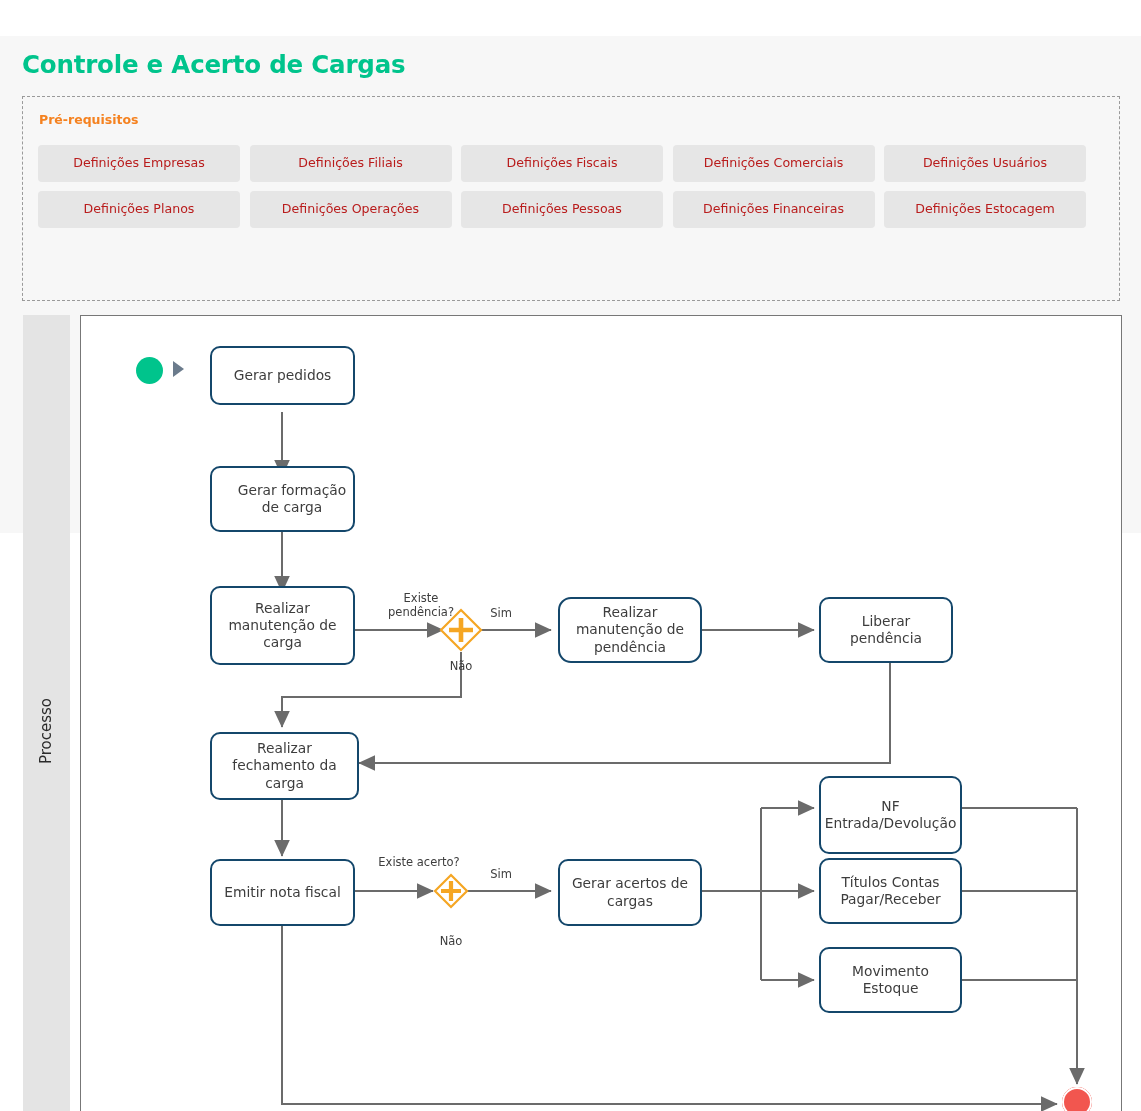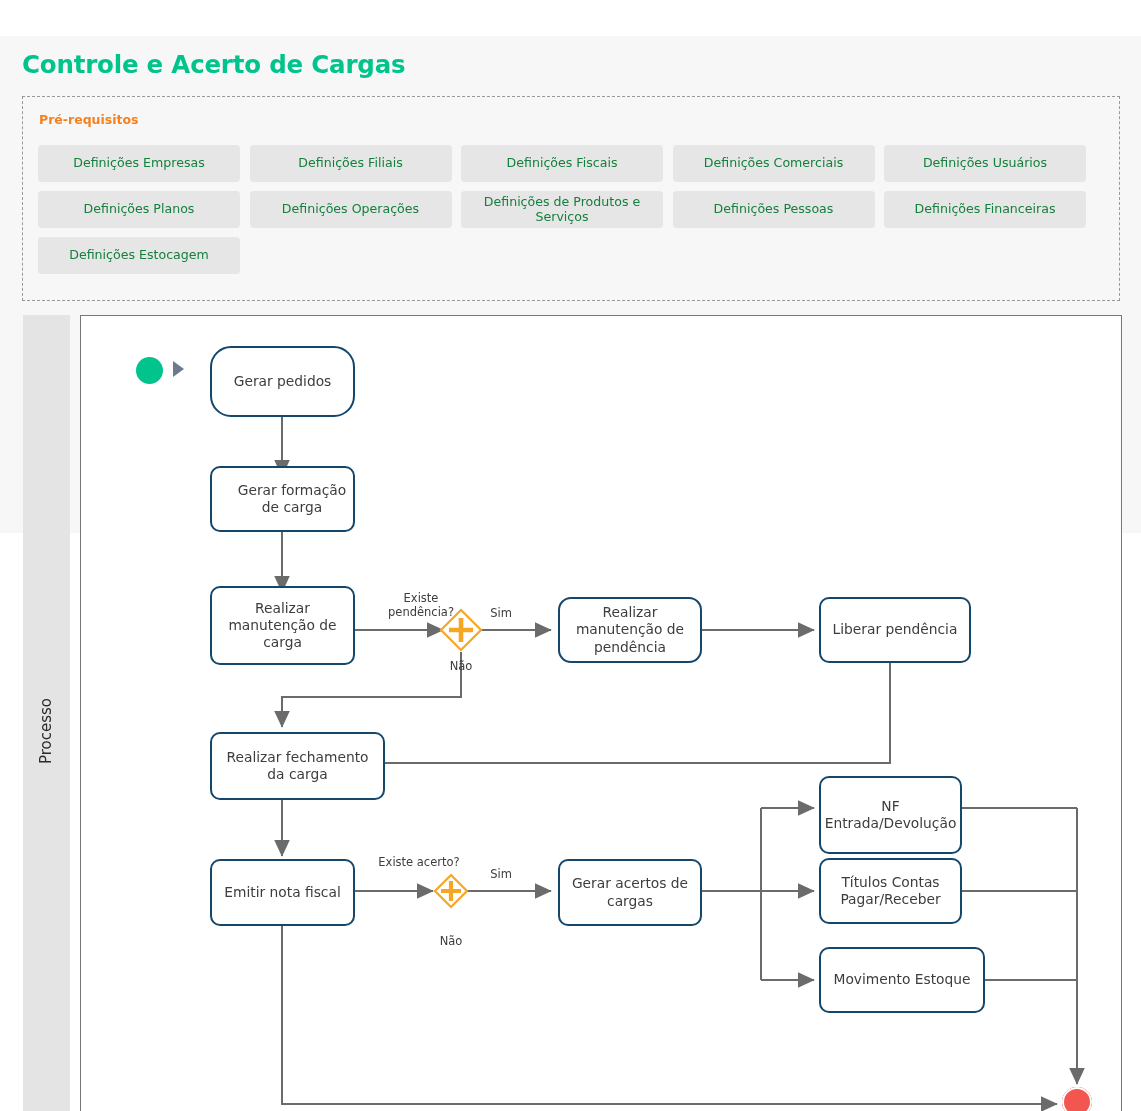--- a/index.html
+++ b/index.html
@@ -48,21 +48,21 @@
     display: grid;
     grid-template-columns: repeat(5, 202px);
     column-gap: 9.5px;
     row-gap: 9px;
   }
   .prereq-btn {
     height: 37px;
     background: #e6e6e6;
     border: none;
     border-radius: 4px;
-    color: #15803d;
+    color: #b91c1c;
     font-size: 12.6px;
     font-family: "DejaVu Sans", "Liberation Sans", sans-serif;
     display: flex; align-items: center; justify-content: center;
     text-align: center;
     line-height: 1.15;
     padding: 0 6px;
     cursor: pointer;
   }
   
   #lane-header {
@@ -154,21 +154,20 @@
     <div id="prereq-title">Pré-requisitos</div>
 
     <div id="prereq-grid">
       <div class="prereq-btn">Definições Empresas</div>
       <div class="prereq-btn">Definições Filiais</div>
       <div class="prereq-btn">Definições Fiscais</div>
       <div class="prereq-btn">Definições Comerciais</div>
       <div class="prereq-btn">Definições Usuários</div>
       <div class="prereq-btn">Definições Planos</div>
       <div class="prereq-btn">Definições Operações</div>
-      <div class="prereq-btn">Definições de Produtos e Serviços</div>
       <div class="prereq-btn">Definições Pessoas</div>
       <div class="prereq-btn">Definições  Financeiras</div>
       <div class="prereq-btn">Definições Estocagem</div>
     </div>
   </div>
 
   <div id="lane-header">
     <div id="lane-label">
       <span>Processo</span>
     </div>
@@ -215,41 +214,41 @@
         <path d="M881,664 L996,664"></path>
         <path d="M996,492 L996,768" marker-end="url(#ah)"></path>
 
         <path d="M201,610 L201,788 L976,788" marker-end="url(#ah)"></path>
       </g>
     </svg>
 
     <div class="start-ev" style="left:55px; top:41px;"></div>
     <div class="start-arrow" style="left:92px; top:45px;"></div>
 
-    <div class="node" style="left:129px; top:30px;  width:145px; height:71px;border-radius:21px;">Gerar pedidos</div>
+    <div class="node" style="left:129px; top:30px;  width:145px; height:59px;">Gerar pedidos</div>
 
     <div class="node" style="left:129px; top:150px; width:145px; height:66px;padding-left:25px;">Gerar formação de carga</div>
 
     <div class="node" style="left:129px; top:270px; width:145px; height:79px;">Realizar manutenção de carga</div>
 
     <div class="node" style="left:477px; top:281px; width:144px; height:66px;border-radius:13px;">Realizar manutenção de pendência</div>
 
-    <div class="node" style="left:738px; top:281px; width:152px; height:66px;">Liberar pendência</div>
-
-    <div class="node" style="left:129px; top:416px; width:175px; height:68px;">Realizar fechamento da carga</div>
+    <div class="node" style="left:738px; top:281px; width:134px; height:66px;">Liberar pendência</div>
+
+    <div class="node" style="left:129px; top:416px; width:149px; height:68px;">Realizar fechamento da carga</div>
 
     <div class="node" style="left:129px; top:543px; width:145px; height:67px;">Emitir nota fiscal</div>
 
     <div class="node" style="left:477px; top:543px; width:144px; height:67px;">Gerar acertos de cargas</div>
 
     <div class="node" style="left:738px; top:460px; width:143px; height:78px;">NF Entrada/Devolução</div>
 
     <div class="node" style="left:738px; top:542px; width:143px; height:66px;">Títulos Contas Pagar/Receber</div>
 
-    <div class="node" style="left:738px; top:631px; width:166px; height:66px;">Movimento Estoque</div>
+    <div class="node" style="left:738px; top:631px; width:143px; height:66px;">Movimento Estoque</div>
 
     <svg class="gateway" style="left:358px; top:292px;" width="44" height="44">
       <polygon points="22,2 42,22 22,42 2,22" fill="#ffffff" stroke="#f5a623" stroke-width="2.2"></polygon>
       <path d="M22,10 L22,34 M10,22 L34,22" stroke="#f5a623" stroke-width="4.6" stroke-linecap="butt"></path>
     </svg>
     <div class="flow-label" style="left:292px; top:276px; width:96px;">Existe pendência?</div>
     <div class="flow-label" style="left:400px; top:291px; width:40px;">Sim</div>
     <div class="flow-label" style="left:358px; top:344px; width:44px;">Não</div>
 
     <svg class="gateway" style="left:352px; top:557px;" width="36" height="36">

